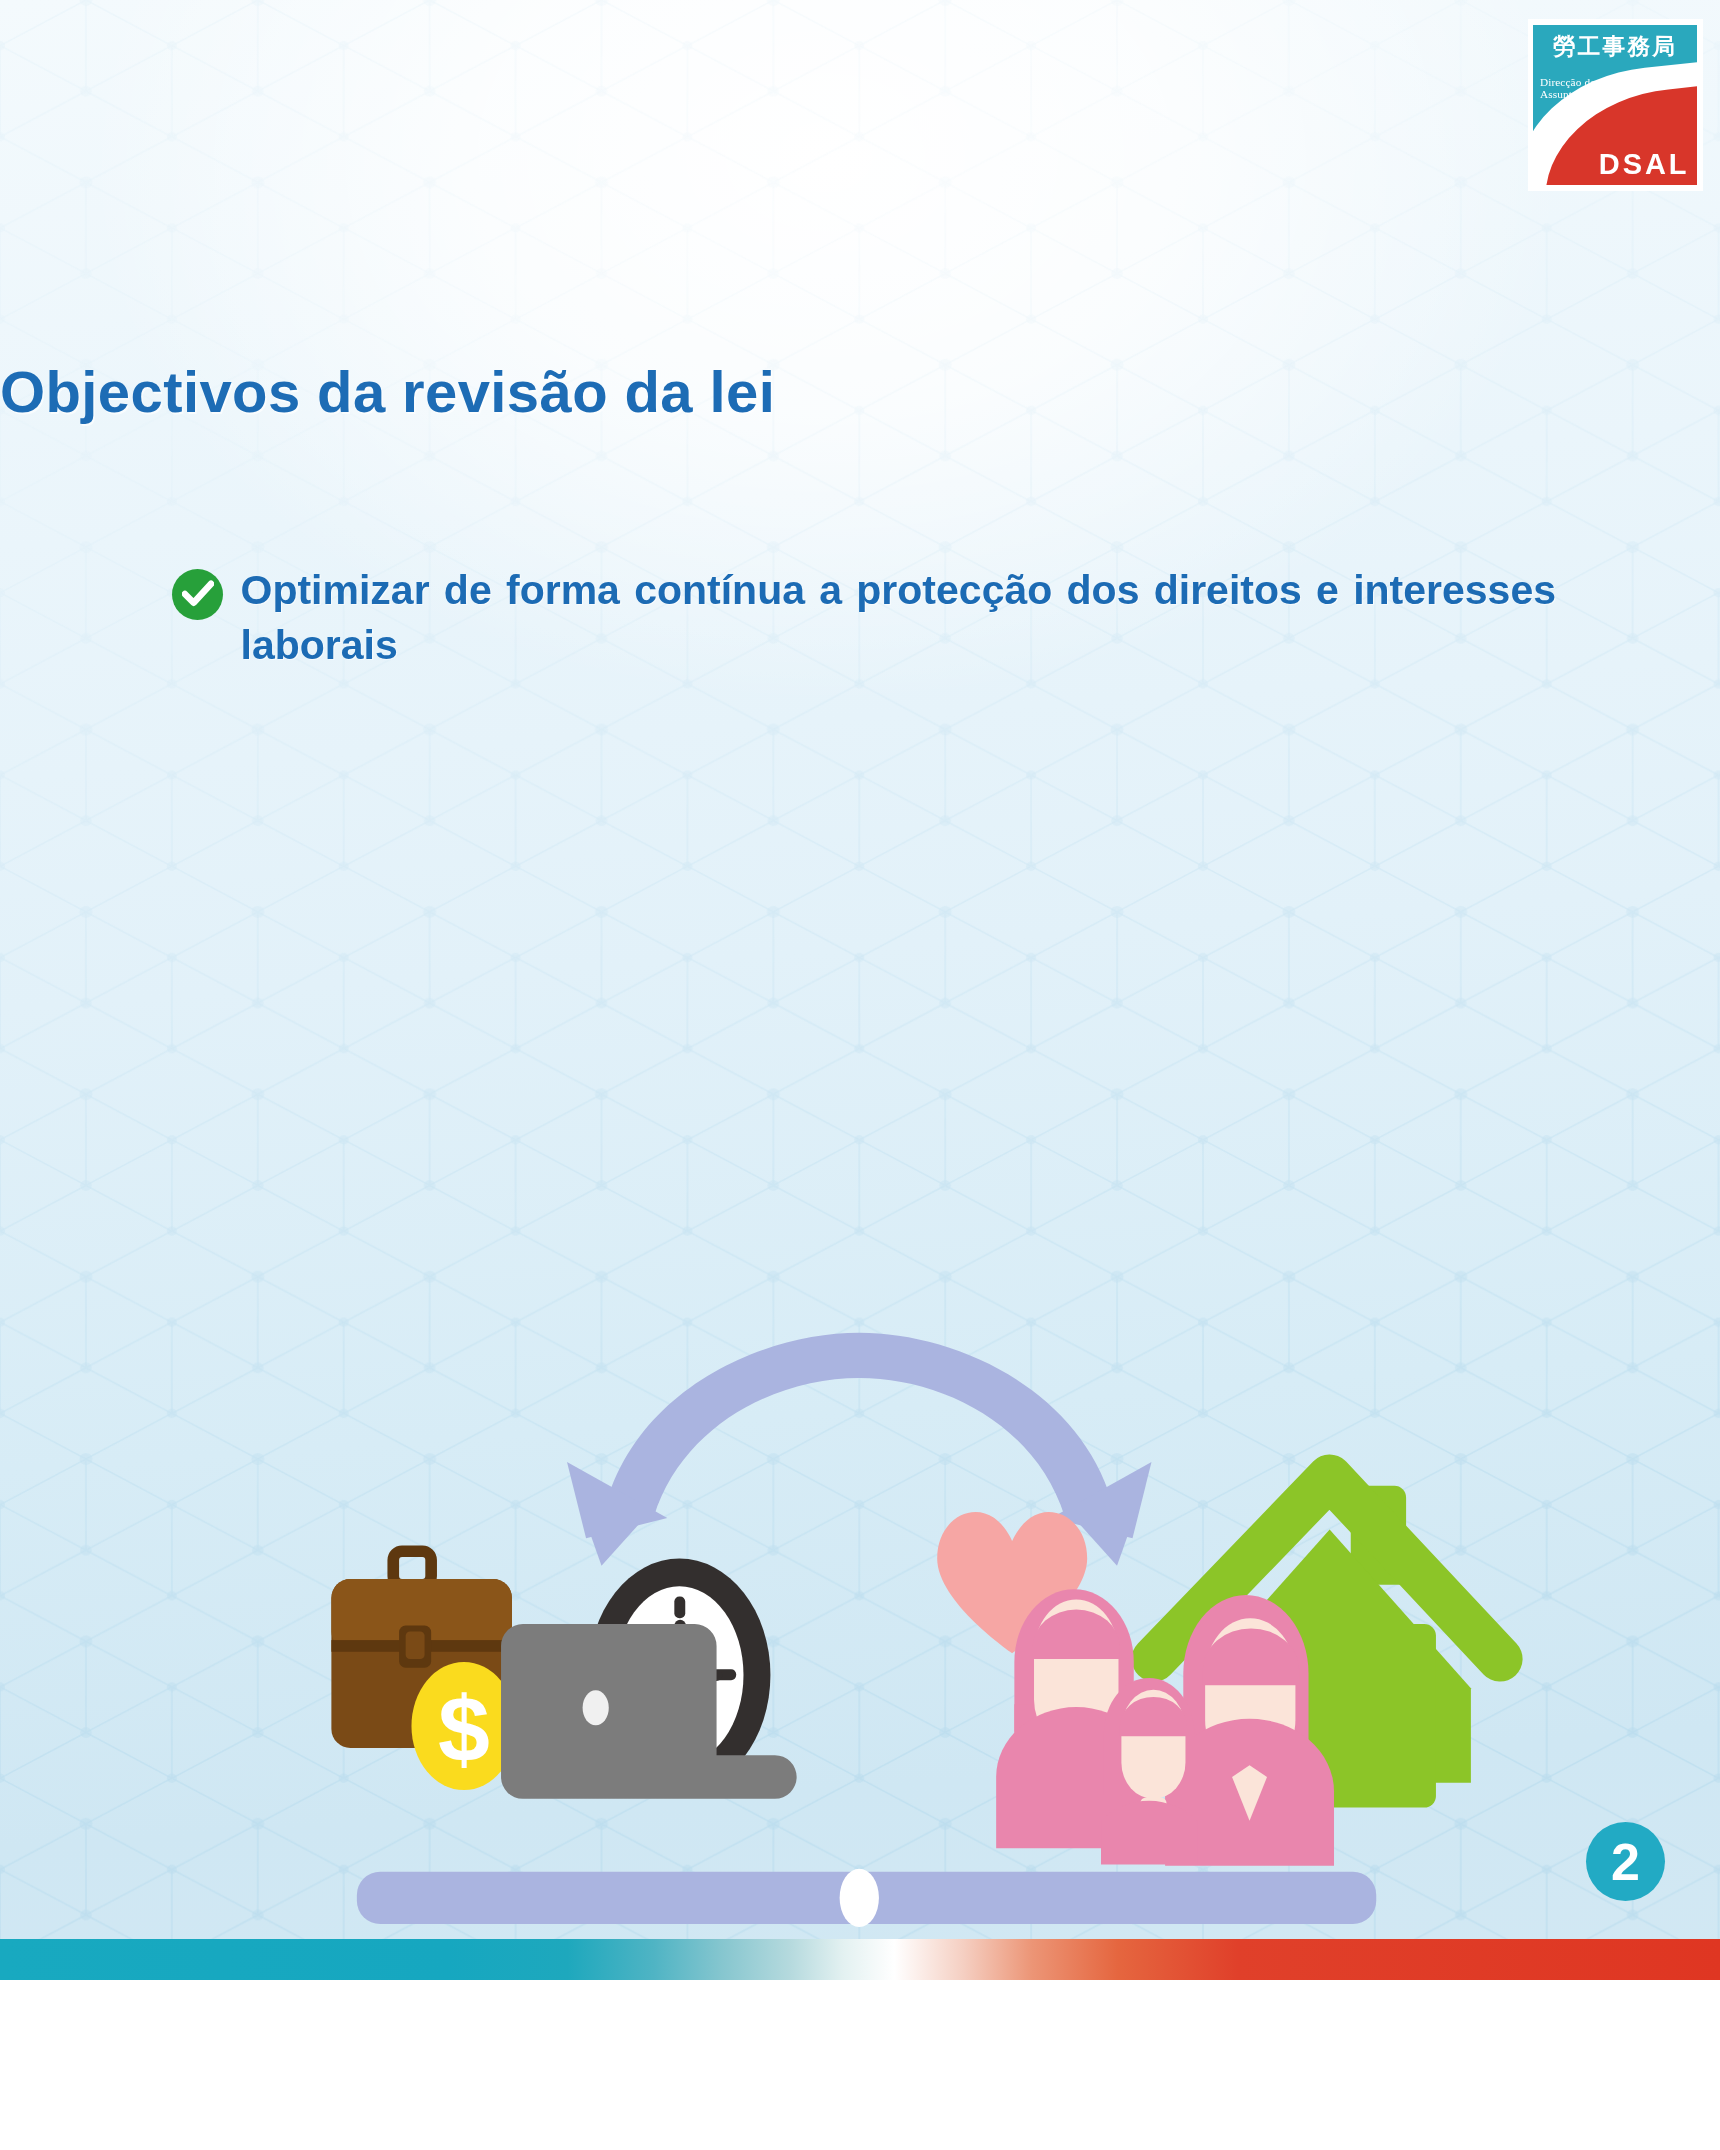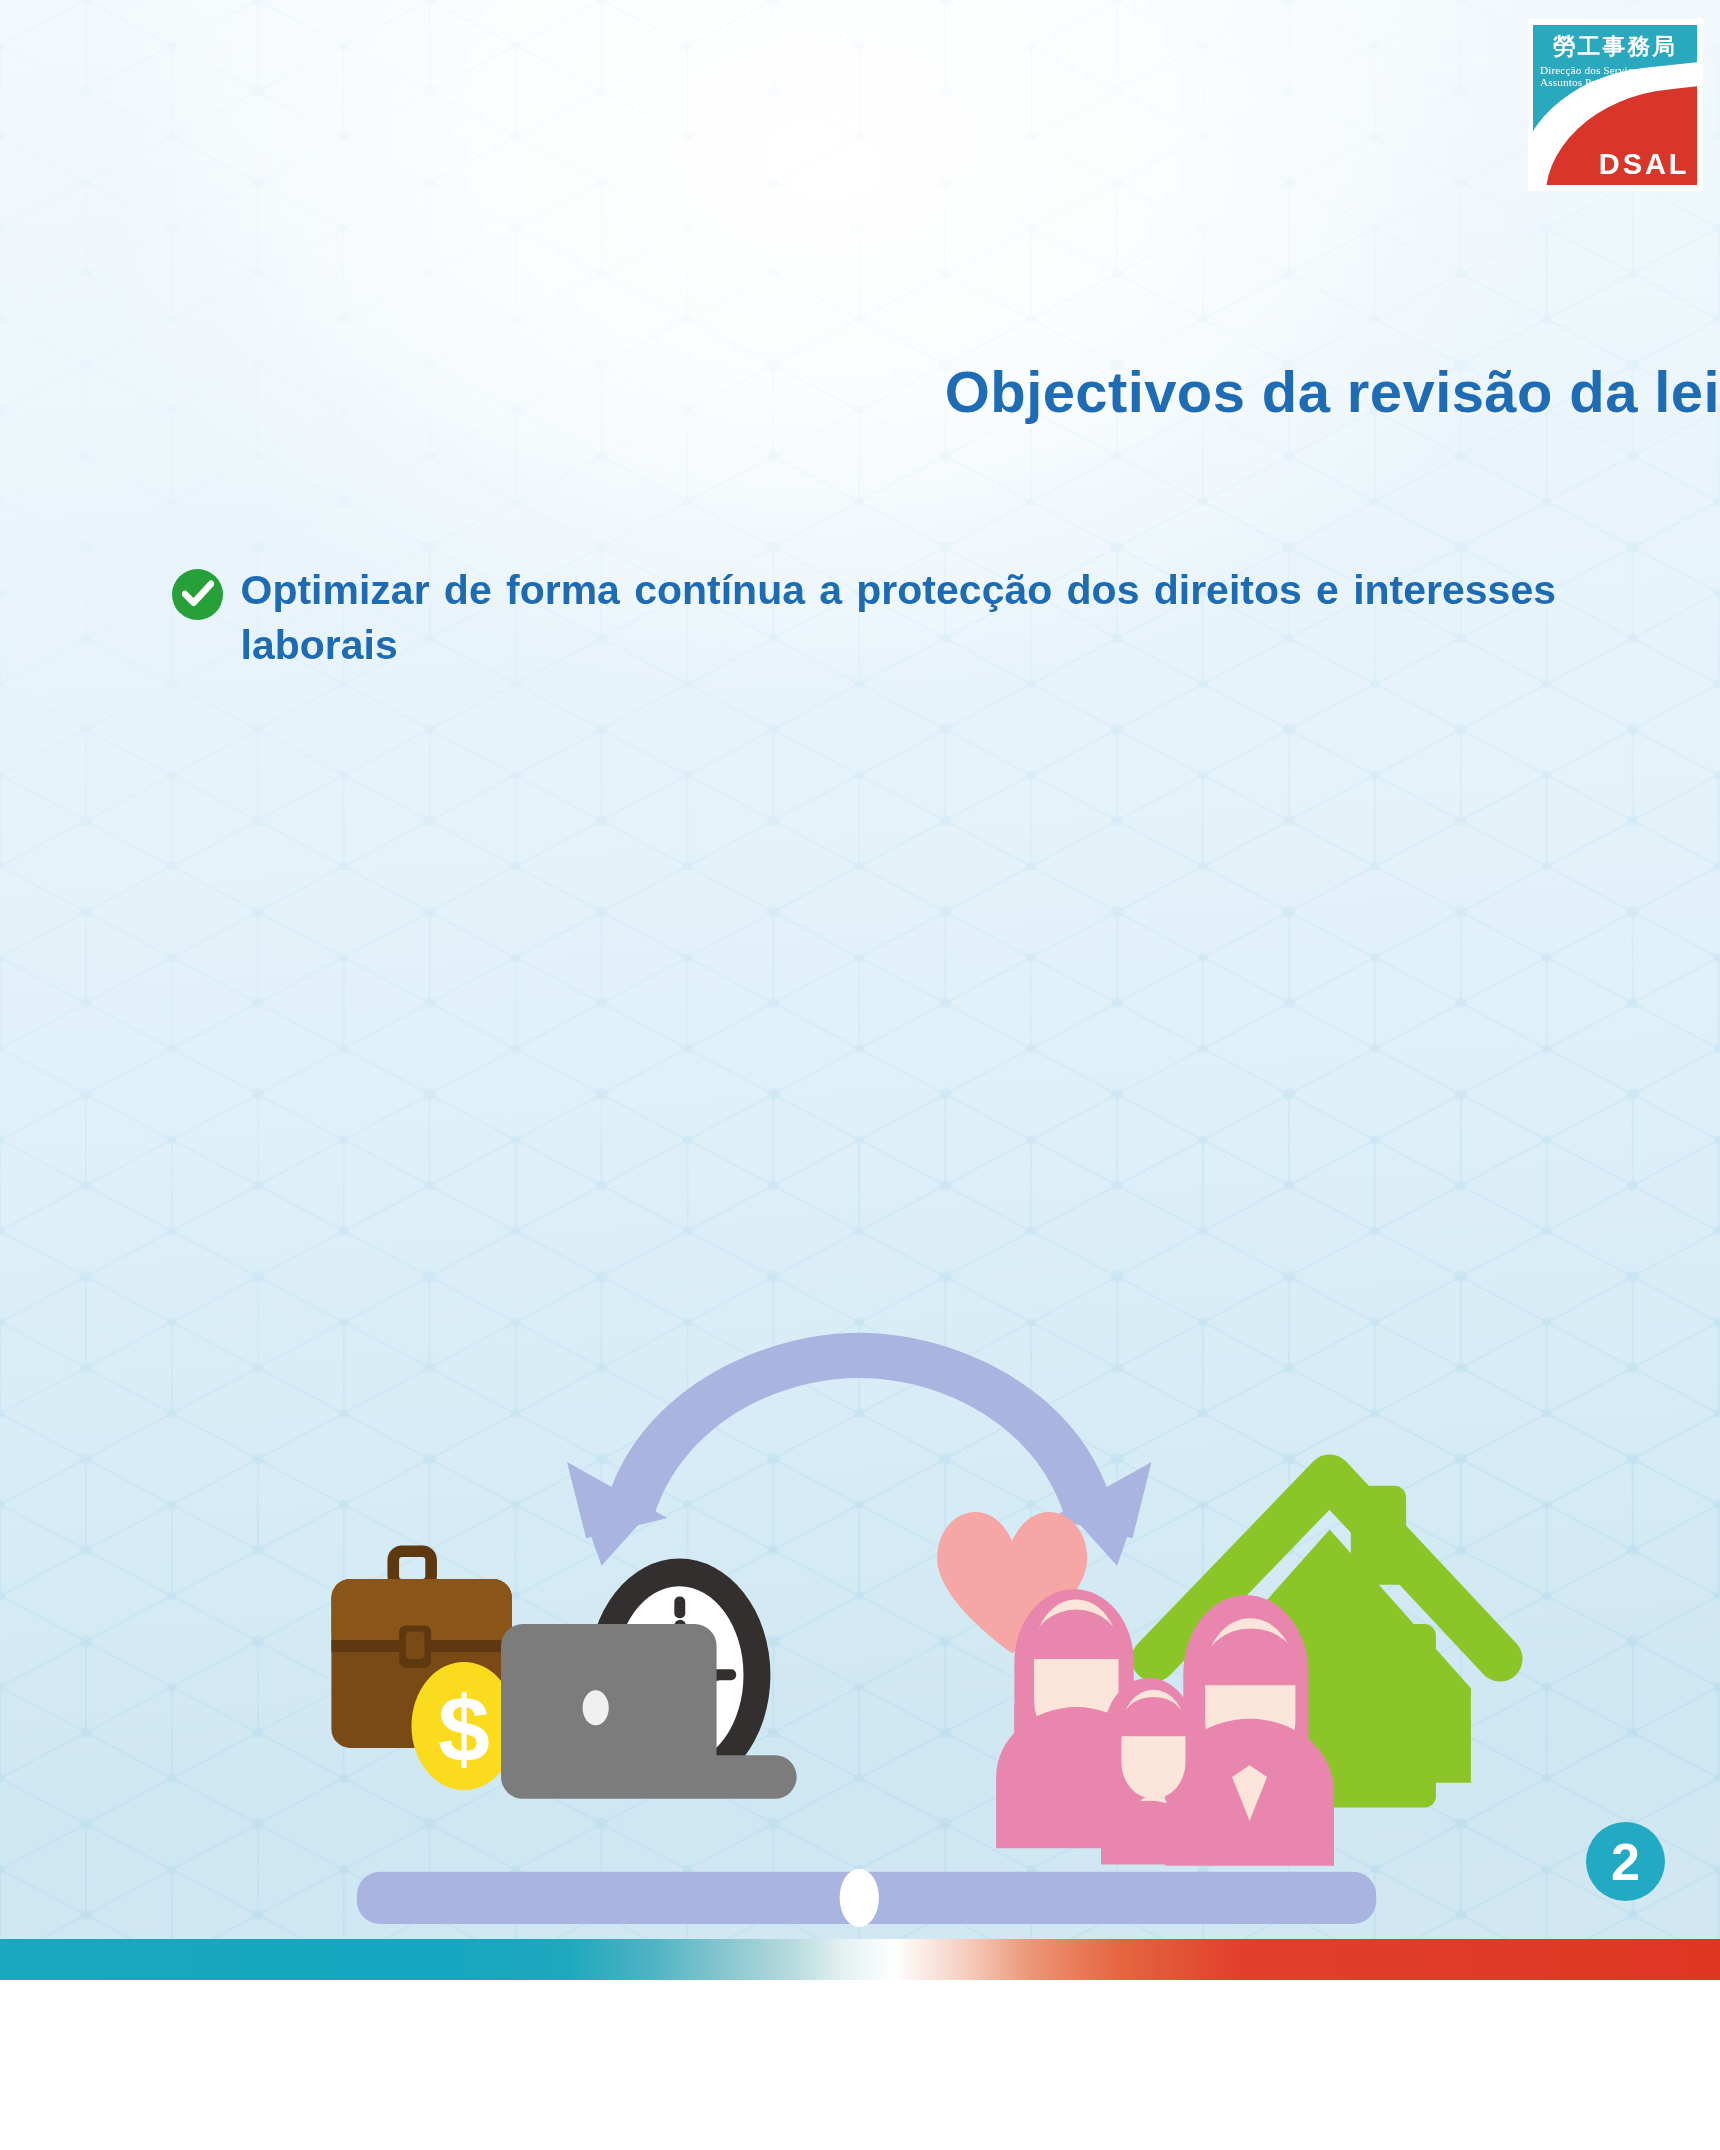--- a/index.html
+++ b/index.html
@@ -50,38 +50,38 @@
   }
   .logo-cn{
     position:absolute;top:10.2px;left:0;right:0;
     text-align:center;color:#fff;
     font-family:"DejaVu Sans",sans-serif;
     font-size:22.6px;font-weight:700;letter-spacing:2.2px;
     line-height:1;
     white-space:nowrap;
   }
   .logo-pt{
-    position:absolute;top:39px;left:6.6px;right:4.4px;
+    position:absolute;top:51px;left:6.6px;right:4.4px;
     color:#fff;
     font-family:"Liberation Serif","DejaVu Serif",serif;
     font-size:11.3px;line-height:1.08;
     letter-spacing:0.1px;
   }
   .logo-dsal{
     position:absolute;right:7.3px;bottom:5.8px;
     color:#ffffff;
     font-family:"Liberation Sans",sans-serif;
     font-size:29px;font-weight:700;letter-spacing:2.9px;
     line-height:1;
   }
 
   
   .title{
     position:absolute;left:0;right:0;top:358px;
-    text-align:right;
+    text-align:left;
     color:#1d6cb5;
     font-size:58px;font-weight:700;
     letter-spacing:0.4px;
     text-shadow:1.5px 1.5px 0 rgba(255,255,255,.65);
   }
 
   
   .bullets{position:absolute;left:172px;top:543px;width:1384px;margin-top:20px;}
   .bullet{display:flex;align-items:flex-start;margin-bottom:64px;}
   .check{

